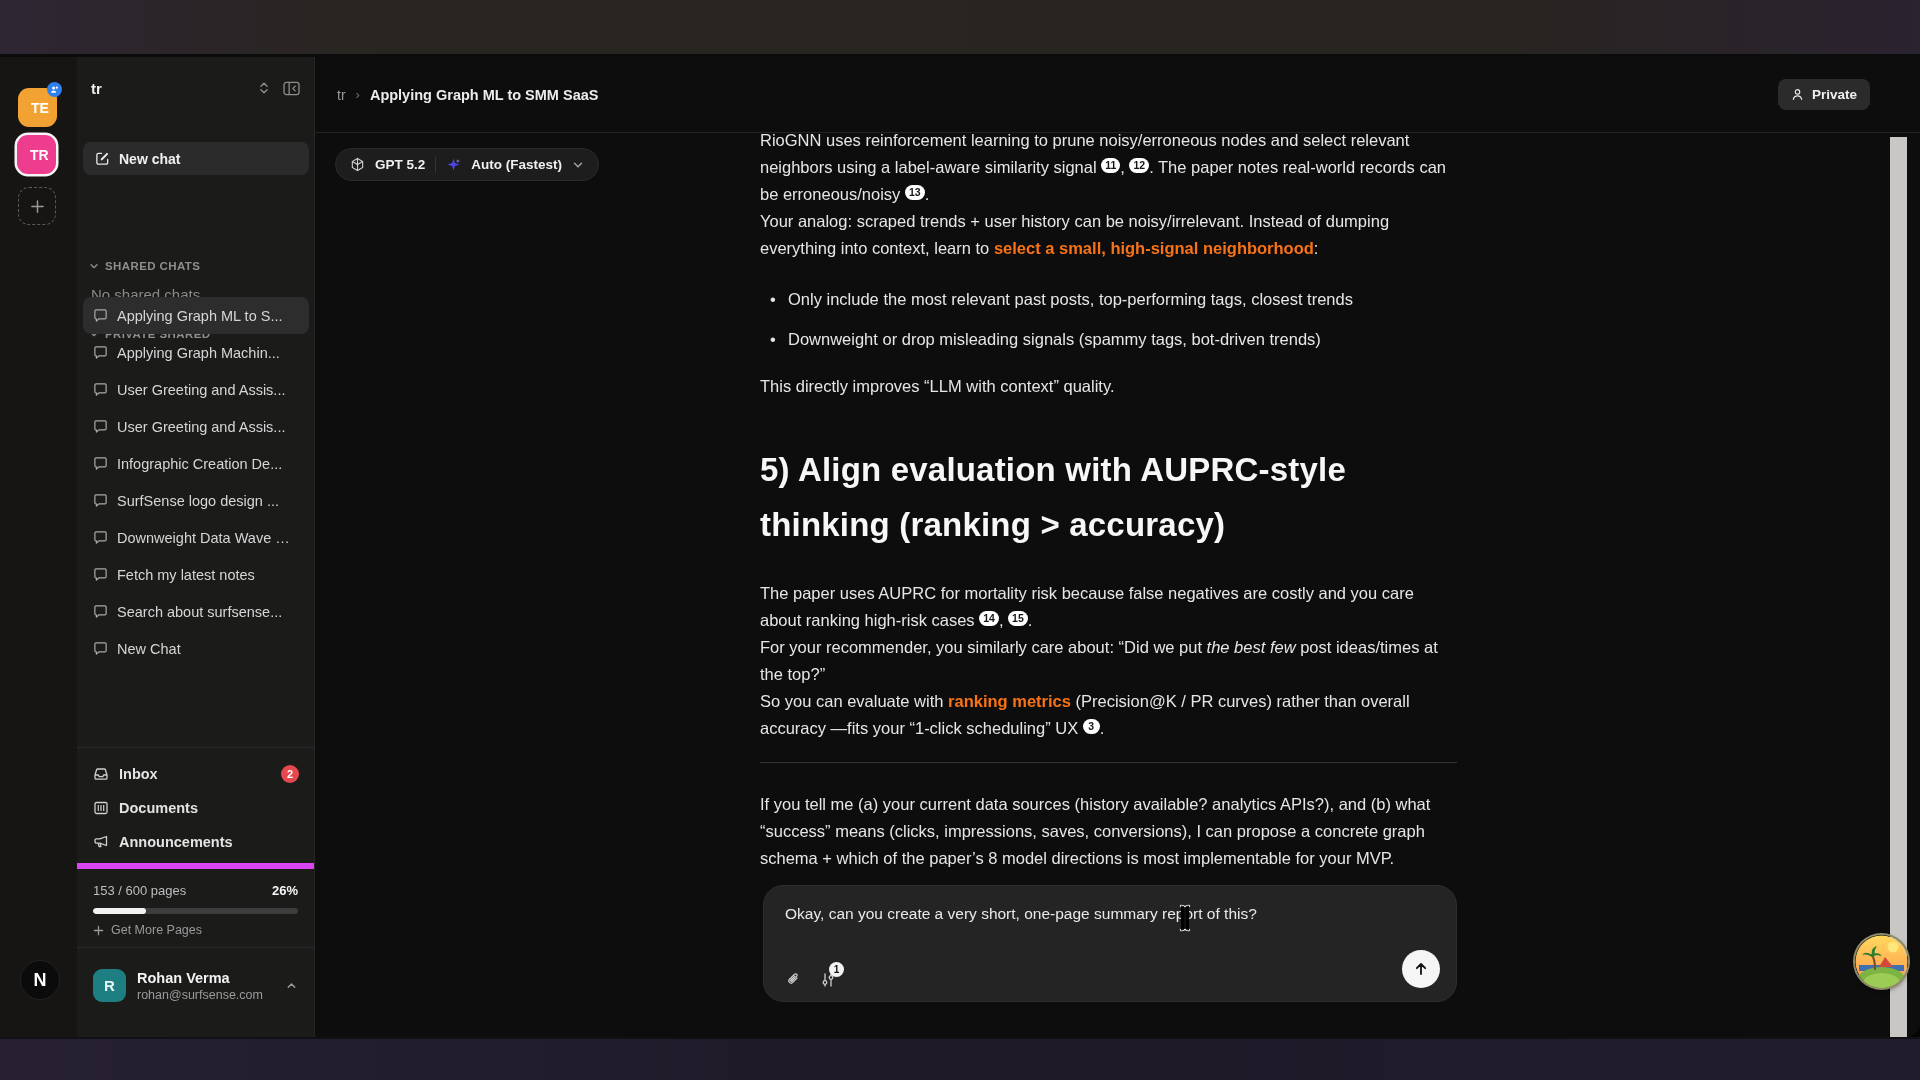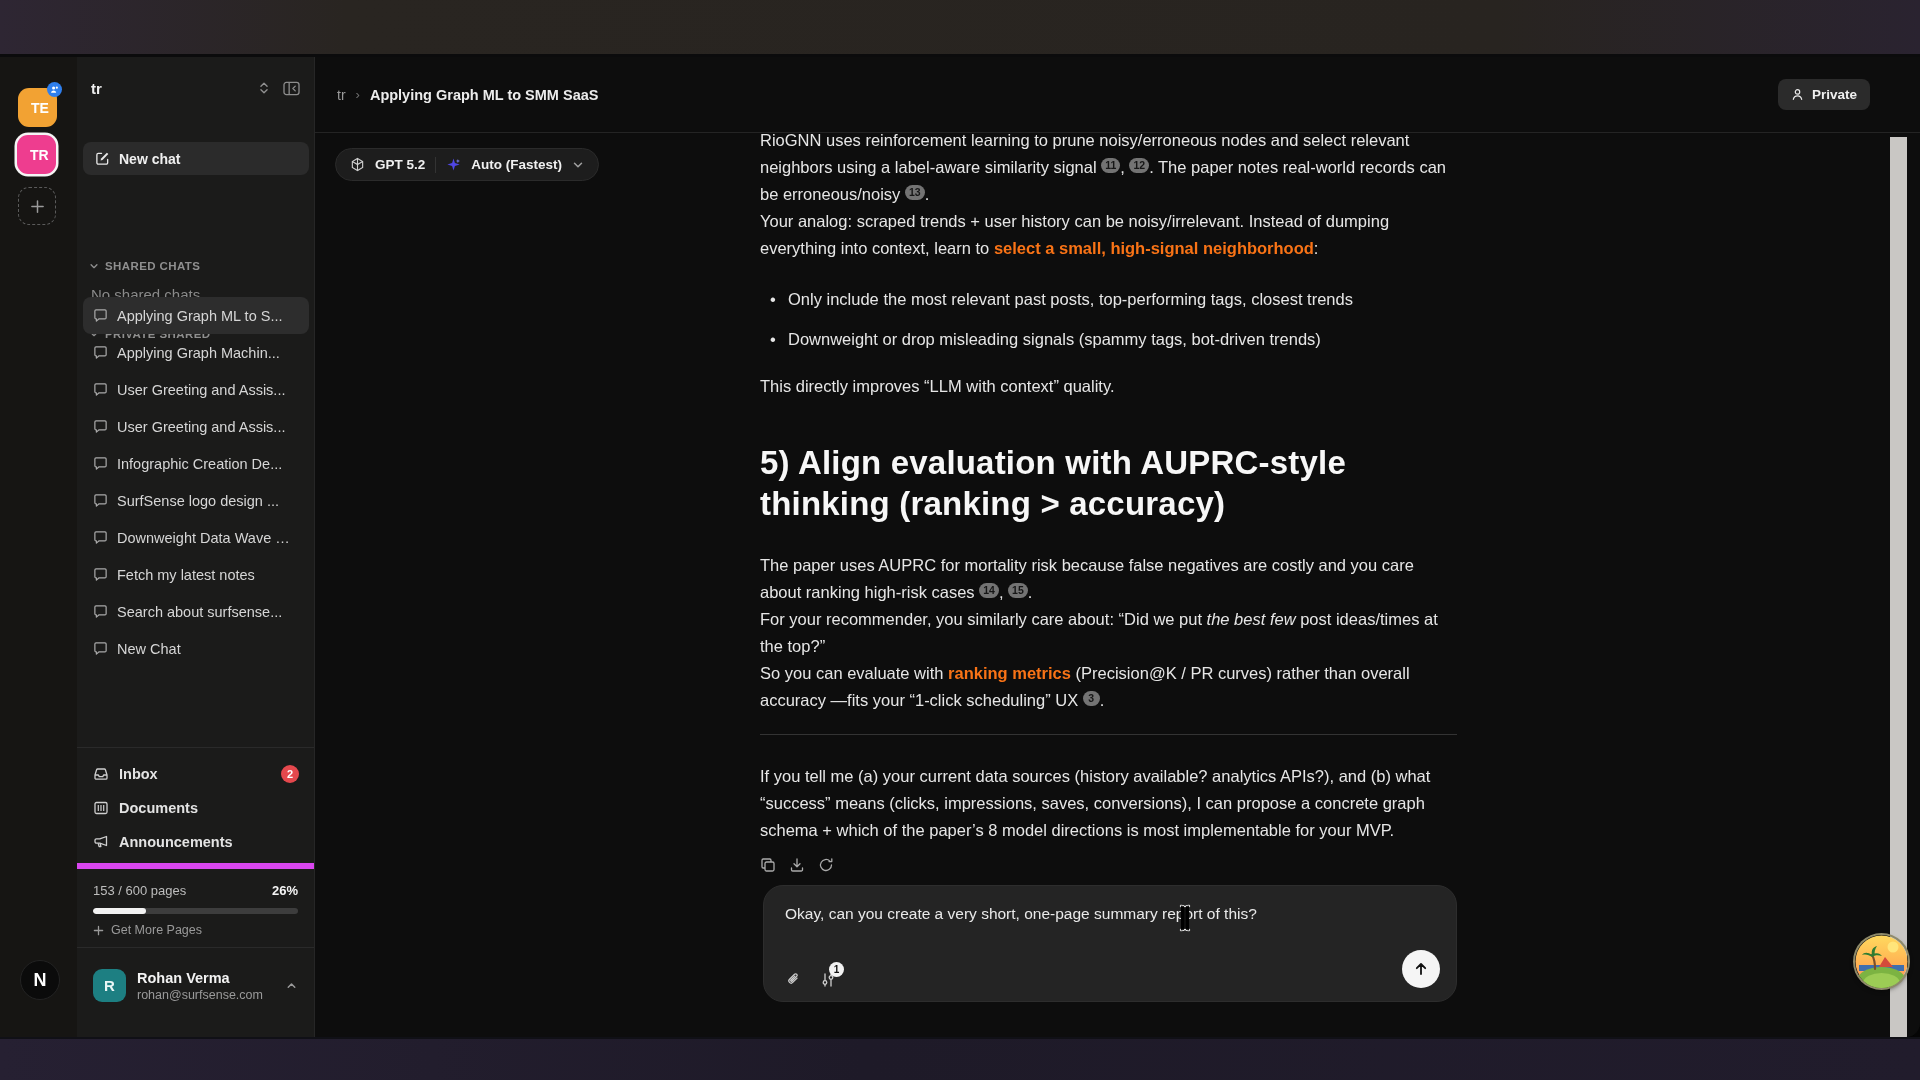--- a/index.html
+++ b/index.html
@@ -93,28 +93,28 @@
   .model-sep { width:1px; height:16px; background:#333; }
   .pill-chevron { color:#9e9e9e; display:flex; }
 
   
   .chat-area { position:absolute; left:0; top:76px; width:100%; height:749px; overflow:hidden; }
   .chat-col { position:absolute; left:445px; top:-6px; width:697px; color:#e6e6e6; font-size:16.5px;
     line-height:27px; }
   .chat-col p { margin:0; }
   .seg-bold { font-weight:bold; color:#f97316; }
   .seg-italic { font-style:italic; }
-  .cite { display:inline-flex; align-items:center; justify-content:center; background:#737373; color:#161616;
+  .cite { display:inline-flex; align-items:center; justify-content:center; background:#ffffff; color:#161616;
     font-size:10.5px; font-weight:bold; border-radius:999px; min-width:17px; height:15px; padding:0 4px;
     position:relative; top:-4px; cursor:pointer; }
   .bullets { margin:24px 0 0 0; padding-left:28px; list-style:none; }
   .bullets li { position:relative; margin-bottom:13px; }
   .bullets li::before { content:"•"; position:absolute; left:-18px; color:#e6e6e6; }
   .p-after-list { margin-top:20px !important; }
-  h2.chat-h2 { margin:42px 0 0; color:#f7f7f7; font-size:33px; line-height:41px; font-weight:bold;
+  h2.chat-h2 { margin:42px 0 0; color:#f7f7f7; font-size:33px; line-height:55px; font-weight:bold;
     letter-spacing:.2px; }
   .p-after-h2 { margin-top:28px !important; }
   .chat-divider { border:none; border-top:1px solid #333; margin:20px 0 0; }
   .p-final { margin-top:28px !important; }
   .msg-actions { margin-top:13px; display:flex; gap:13px; }
   .msg-actions .act { color:#ababab; cursor:pointer; display:flex; }
 
   
   .composer { position:absolute; left:448px; top:828px; width:694px; height:117px; background:#242424;
     border:1px solid #2d2d2d; border-radius:20px; z-index:6; }

